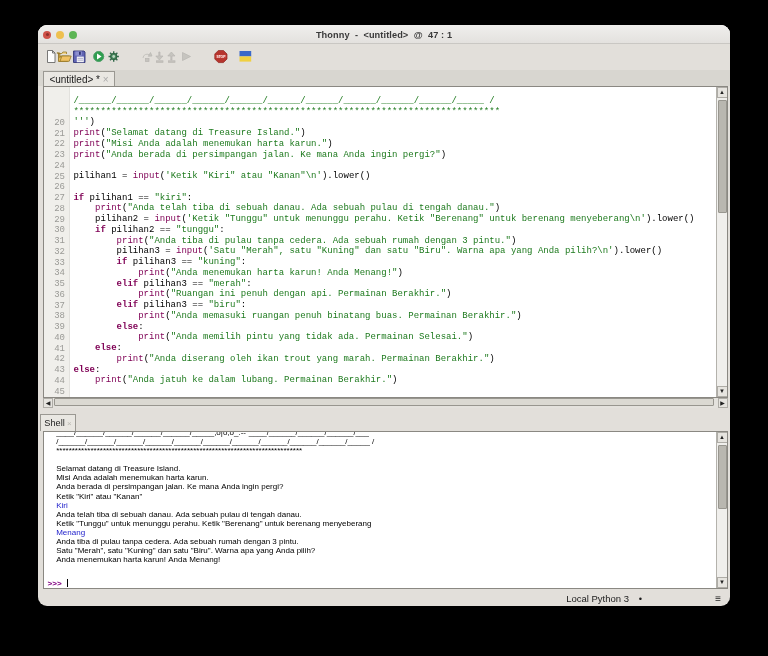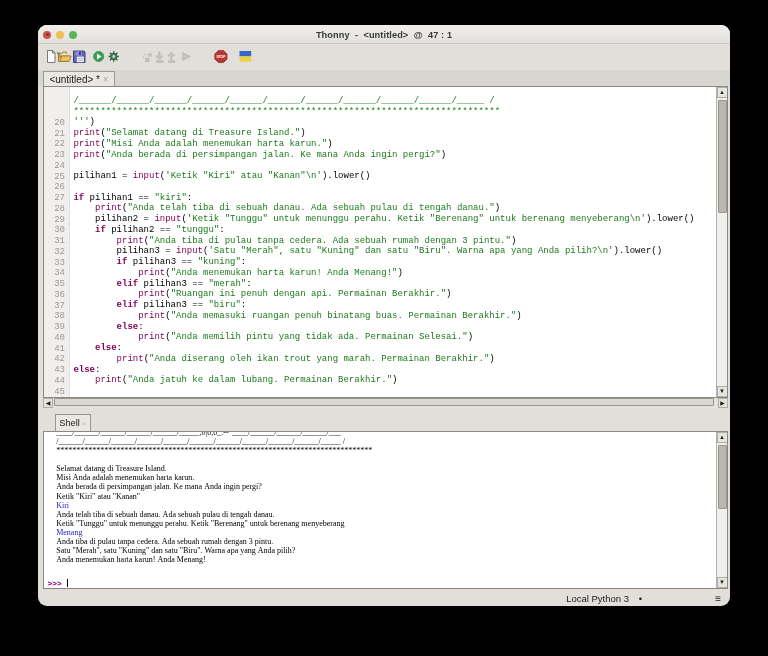--- a/index.html
+++ b/index.html
@@ -29,26 +29,26 @@
   font-size:9px; line-height:10.75px; color:#9a9a96; text-align:right;margin-top:22px; }
 #codes { position:absolute; left:29.4px; top:8.85px; font-family:"Liberation Mono",monospace;
   font-size:9px; line-height:10.75px; color:#000; white-space:nowrap; }
 .s { color:#1e7a1e; } .bi { color:#7f0055; } b.k { color:#7f0055; }
 
 .sbv { position:absolute; width:11px; background:#f0efec; border-left:1px solid #b4b2ac; }
 .thumb { position:absolute; background:#b9b7b0; border:1px solid #98968f; border-radius:1px; }
 .arr { position:absolute; width:11px; height:11px; background:#e6e4df; border:1px solid #aeaca6;
   font-size:6px; line-height:9px; text-align:center; color:#222; }
 
-#shtab { position:absolute; left:17px; top:388.5px; width:36px; height:17px; background:#e9e7e2;
+#shtab { position:absolute; left:2px; top:388.5px; width:36px; height:17px; background:#e9e7e2;
   border:1px solid #9a9892; border-bottom:none; font-size:9.2px; color:#1c1c1c; text-align:center;
   line-height:16px; }
 #sh { position:absolute; left:5px; top:405.5px; width:684.5px; height:158.5px; background:#fff;
   border:1px solid #8a8882; overflow:hidden; }
-#shtxt { position:absolute; left:12.2px; top:-3.3px; font-family:Liberation Serif, serif;
+#shtxt { position:absolute; left:12.2px; top:-3.3px; font-family:Liberation Sans, sans-serif;
   font-size:8px; line-height:9.05px; color:#000; white-space:nowrap; }
 #shtxt .in { color:#2222cc; }
 #prompt { position:absolute; left:3.5px; top:147px; font-family:"Liberation Mono",monospace;
   font-size:8px; font-weight:bold; color:#800080; }
 #cursor { position:absolute; left:22.5px; top:147px; width:1.7px; height:8.5px; background:#000; }
 
 #status { position:absolute; left:0; top:564px; width:692px; height:17px;
   font-size:9.5px; color:#1c1c1c;border-radius:6px; }
 #status span { position:absolute; top:3.5px; }
 </style></head>

